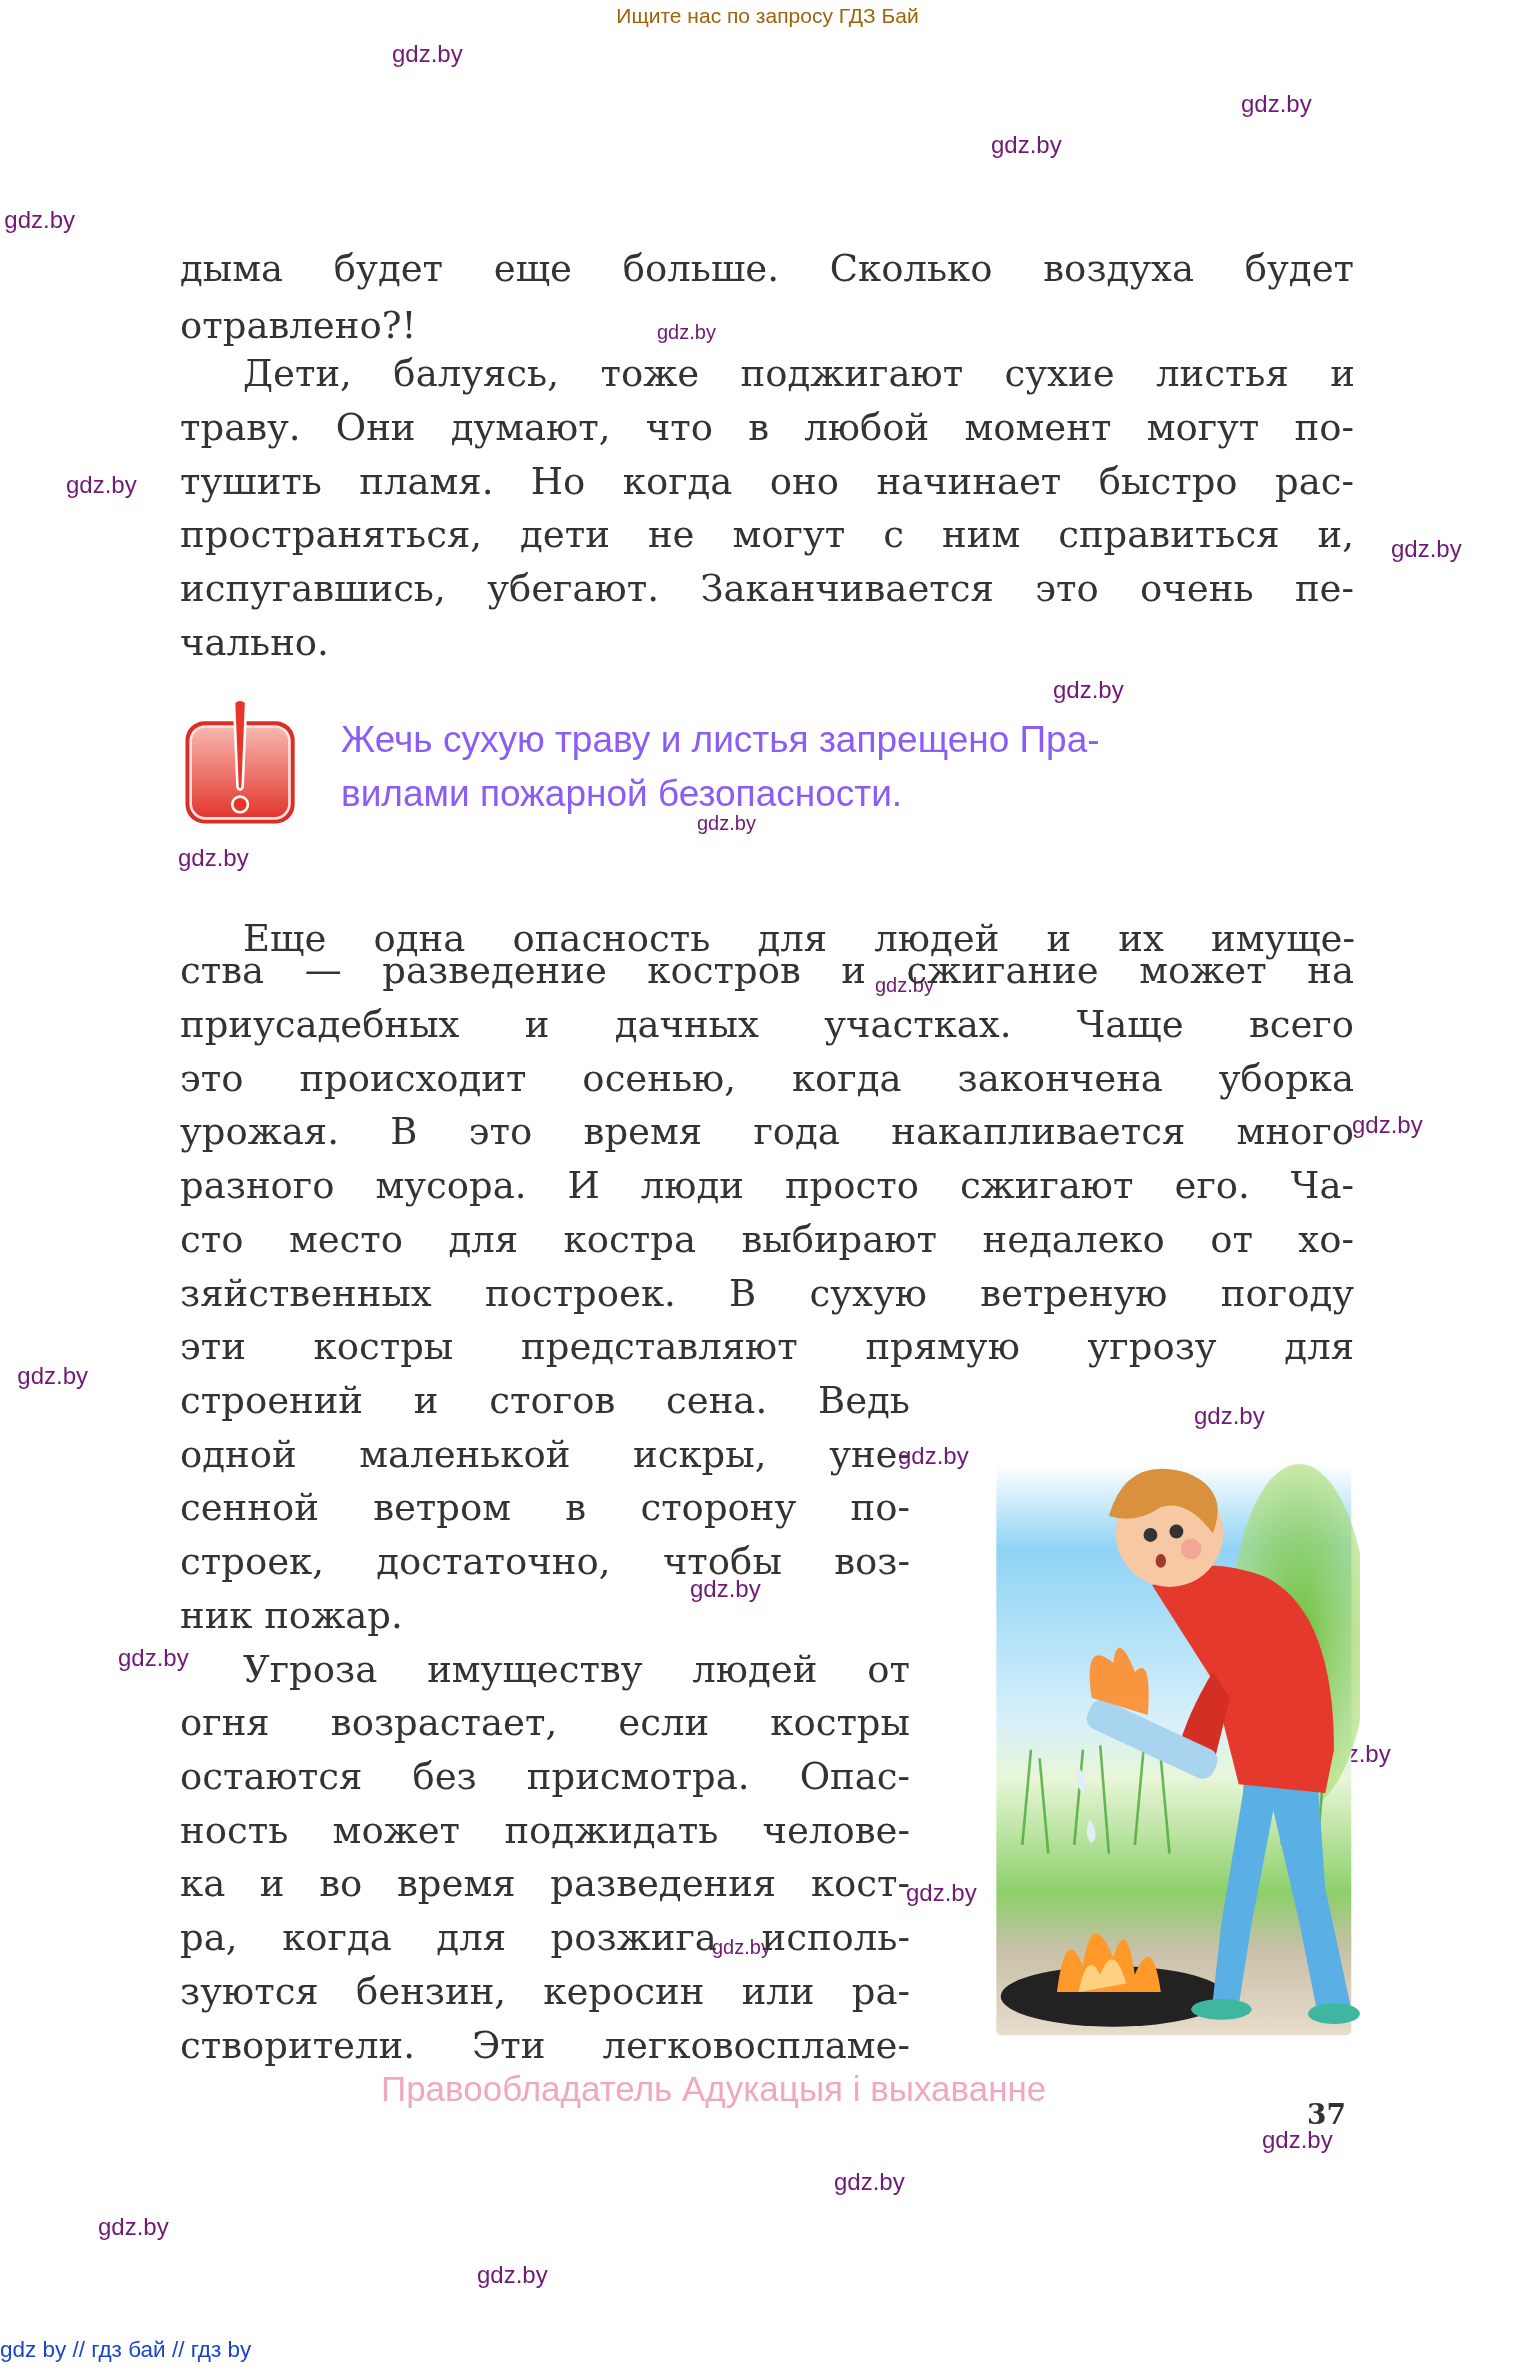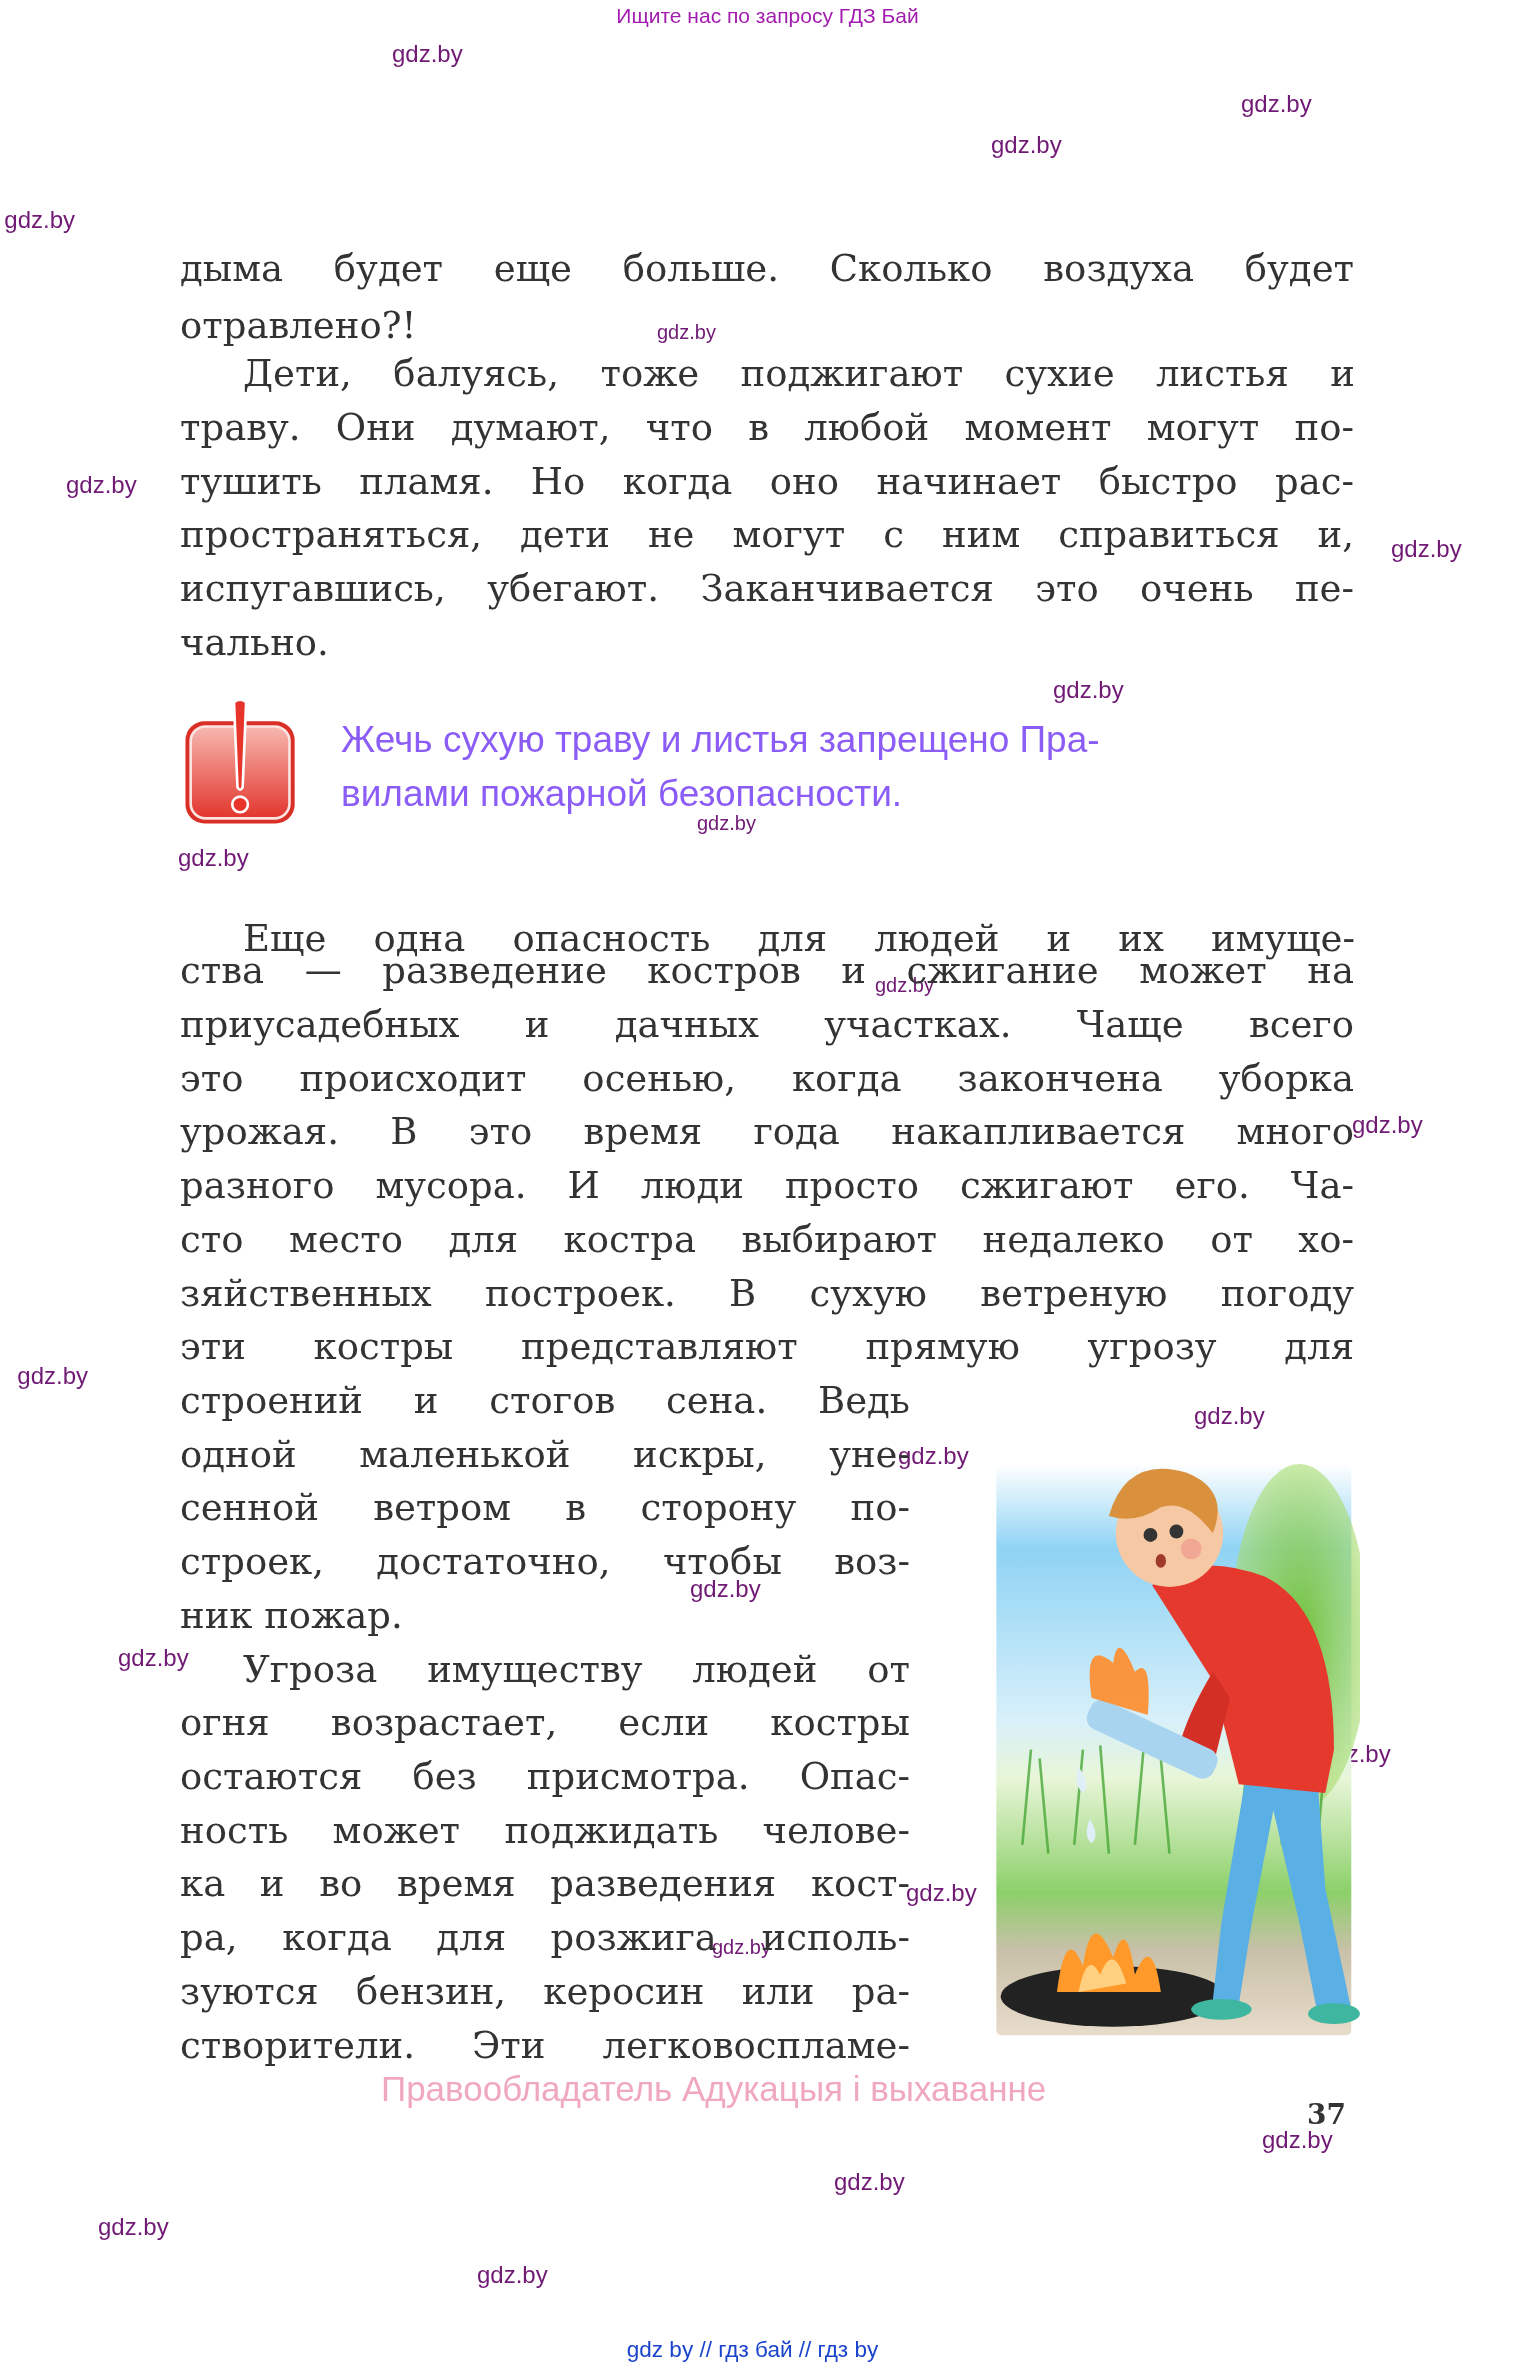--- a/index.html
+++ b/index.html
@@ -1,36 +1,36 @@
 <!DOCTYPE html>
 <html style="font-size:14px"><head>
 <meta charset="utf-8">
 <style>
   html, body { margin:0; padding:0; background:#ffffff; }
   body { width:1535px; height:2377px; position:relative; overflow:hidden; }
   .hdr { position:absolute; left:0; width:1535px; top:3.5px; text-align:center;
-         font-family:"Liberation Sans", sans-serif; font-size:21px; color:#a21caf; }
+         font-family:"Liberation Sans", sans-serif; font-size:21px; color:#a16207; }
   .wm { position:absolute; font-family:"Liberation Sans", sans-serif; font-size:24px; color:#701a75; white-space:nowrap; line-height:1; }
   .wm.sm { font-size:20px; }
   .line { position:absolute; font-family:"DejaVu Serif", serif; font-size:37px; color:#333;
           white-space:nowrap; line-height:1; height:43px; text-align:justify; text-align-last:justify; }
   .line.last { text-align:left; text-align-last:left; }
   .full { left:180px; width:1174px; }
   .ind { left:243px; width:1112px; }
   .narrow { left:180px; width:730px; }
   .narrow-ind { left:243px; width:667px; }
   .warn-text { position:absolute; font-family:Liberation Sans, sans-serif; font-size:37px; color:#8b5cf6;
                white-space:nowrap; line-height:1; font-style:normal; }
   .warn-icon { position:absolute; left:182px; top:697px; width:117px; height:130px; }
   .illus { position:absolute; left:953px; top:1438px; width:407px; height:606px; }
   .footer-rights { position:absolute; left:381px; top:2069px; font-family:"Liberation Sans", sans-serif;
                    font-size:35px; color:#f0a8c0; white-space:nowrap; }
   .pagenum { position:absolute; left:1307px; top:2098px; font-family:"DejaVu Serif", serif; font-weight:bold;
              font-size:28px; color:#333; }
-  .footer-links { position:absolute; left:0; width:1505px; top:2337px; text-align:center;
+  .footer-links { position:absolute; left:0; width:1505px; top:2337px; text-align:left;
                   font-family:"Liberation Sans", sans-serif; font-size:22.5px; color:#1a44cc; }
 </style>
 </head>
 <body>
 
 <div class="hdr">Ищите нас по запросу ГДЗ Бай</div>
 
 <div class="wm" style="left:392px;top:42px">gdz.by</div>
 <div class="wm" style="left:1241px;top:92px">gdz.by</div>
 <div class="wm" style="left:991px;top:133px">gdz.by</div>

